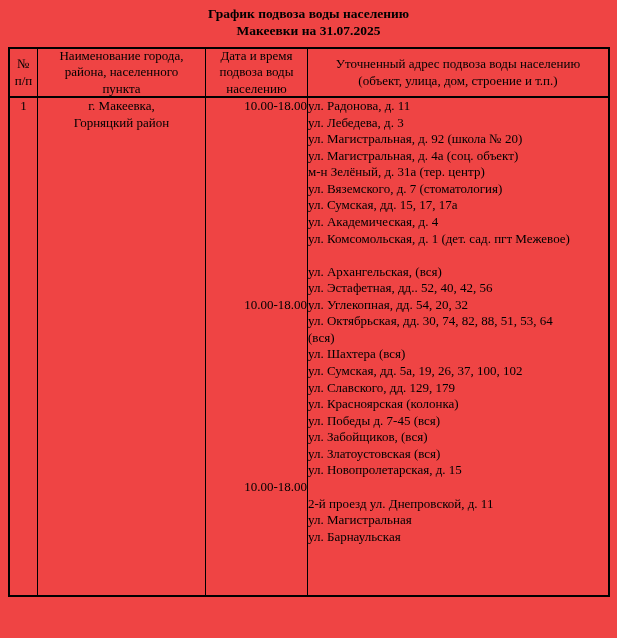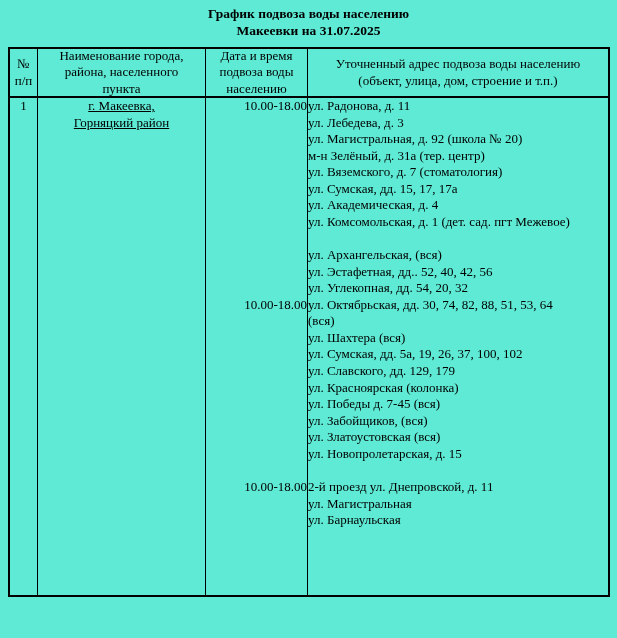--- a/index.html
+++ b/index.html
@@ -1,20 +1,20 @@
 <!DOCTYPE html>
 <html><head>
 <meta charset="utf-8">
 <style>
   html, body { margin: 0; padding: 0; background: #ffffff; }
   .page {
     position: relative;
     width: 617px;
     height: 638px;
-    background: #5eead4;
+    background: #ef4444;
     font-family: "Liberation Serif", "DejaVu Serif", serif;
     color: #000000;
     overflow: hidden;
   }
   .doc-title {
     position: absolute;
     top: 5px;
     left: 0;
     width: 617px;
     text-align: center;
@@ -45,21 +45,21 @@
     display: flex;
     align-items: center;
     justify-content: center;
     text-align: center;
     white-space: pre-line;
     line-height: 16.3px;
     padding: 0 2px;
   }
   .body-cell { padding-top: 0; text-align: center; }
   .num-cell { line-height: 16.566px; }
-  .loc-cell { white-space: pre-line; line-height: 16.566px; text-decoration: underline; }
+  .loc-cell { white-space: pre-line; line-height: 16.566px; }
   .time-cell { position: relative; }
   .time-entry {
     position: absolute;
     left: 0;
     width: 100%;
     text-align: right;
     line-height: 16.566px;
   }
   .addr-cell {}
   .line {
@@ -97,20 +97,21 @@
 Горняцкий район</div>
     <div class="cell body-cell time-cell">
         <div class="time-entry" style="top: 0px;">10.00-18.00</div>
         <div class="time-entry" style="top: 198.792px;">10.00-18.00</div>
         <div class="time-entry" style="top: 381.018px;">10.00-18.00</div>
       </div>
     <div class="cell body-cell addr-cell last">
         <div class="line">ул. Радонова, д. 11</div>
         <div class="line">ул. Лебедева, д. 3</div>
         <div class="line">ул. Магистральная, д. 92 (школа № 20)</div>
+        <div class="line">ул. Магистральная, д. 4а (соц. объект)</div>
         <div class="line">м-н Зелёный, д. 31а (тер. центр)</div>
         <div class="line">ул. Вяземского, д. 7 (стоматология)</div>
         <div class="line">ул. Сумская, дд. 15, 17, 17а</div>
         <div class="line">ул. Академическая, д. 4</div>
         <div class="line">ул. Комсомольская, д. 1 (дет. сад. пгт Межевое)</div>
         <div class="line">&nbsp;</div>
         <div class="line">ул. Архангельская, (вся)</div>
         <div class="line">ул. Эстафетная, дд.. 52, 40, 42, 56</div>
         <div class="line">ул. Углекопная, дд. 54, 20, 32</div>
         <div class="line">ул. Октябрьская, дд. 30, 74, 82, 88, 51, 53, 64</div>

